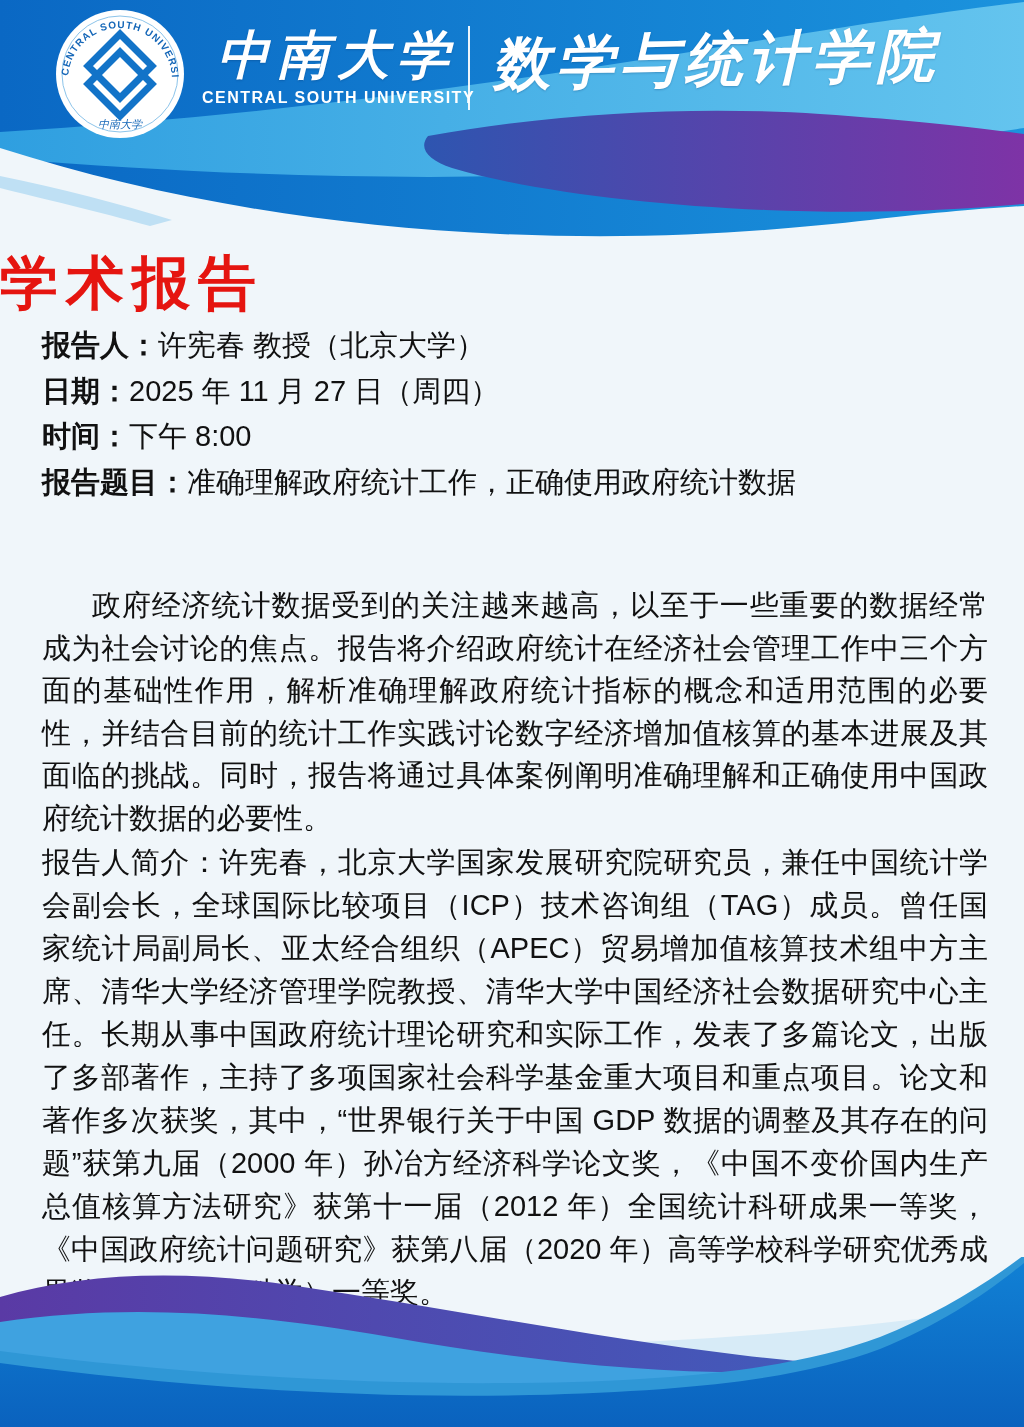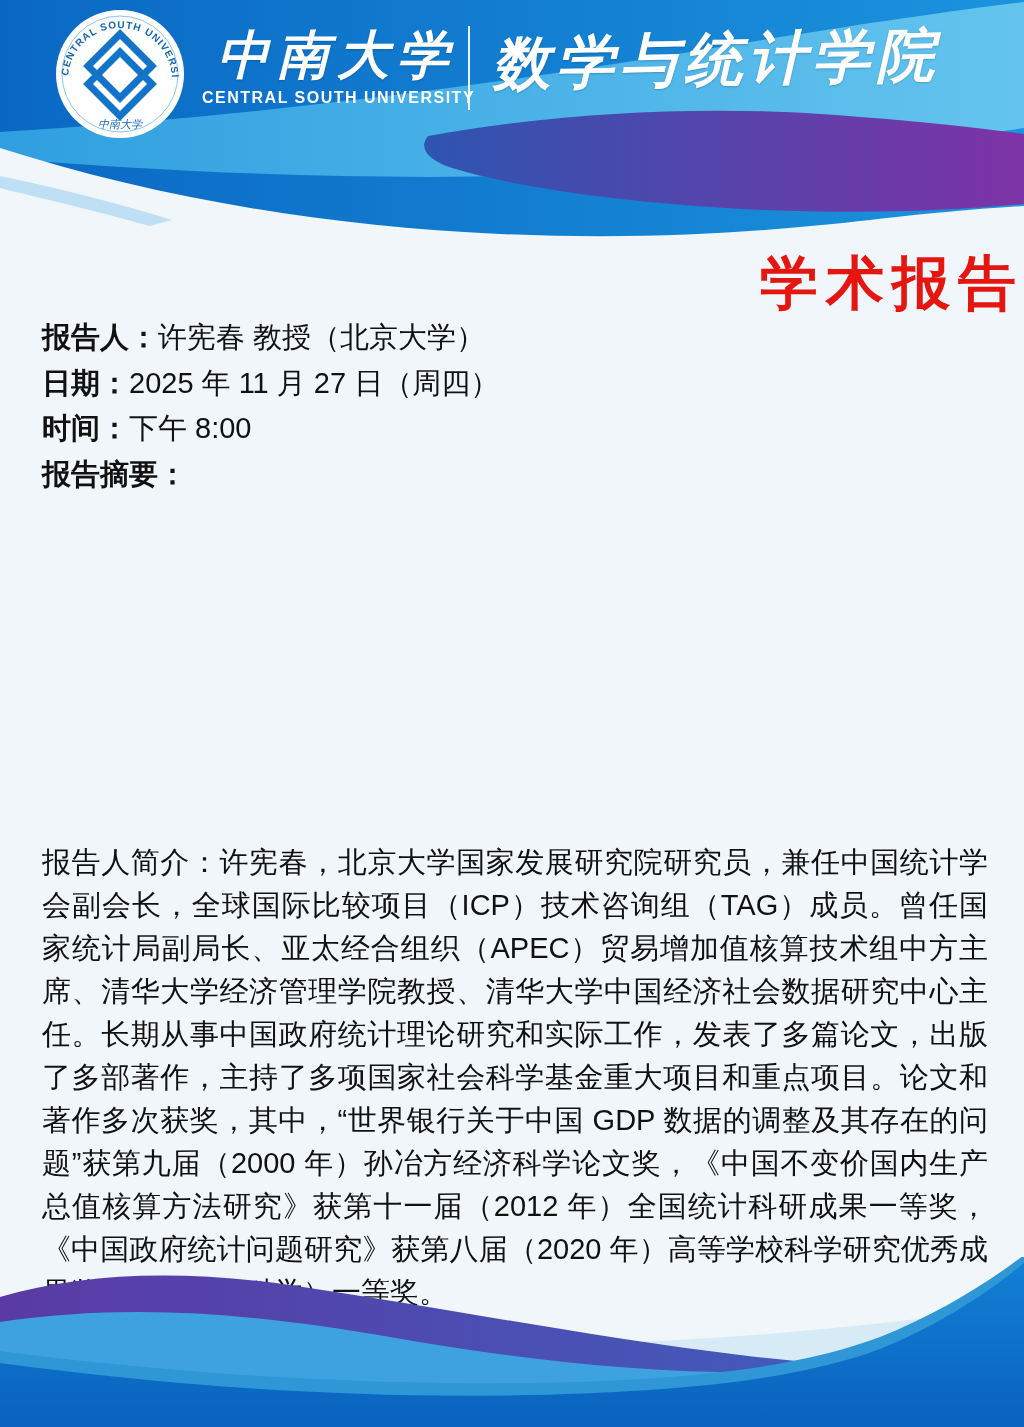--- a/index.html
+++ b/index.html
@@ -30,25 +30,25 @@
     position:absolute;left:492px;top:22px;width:470px;
     color:#ffffff;font-family:"DejaVu Serif", serif;
     font-style:italic;font-weight:bold;
     font-size:58px;line-height:74px;letter-spacing:6px;white-space:nowrap;
     transform:rotate(-1.2deg);
     text-shadow:0 1px 2px rgba(0,40,90,.25);
   }
 
   .page-title{
     position:absolute;top:206px;left:0;width:100%;
-    text-align:right;color:#e51510;
+    text-align:left;color:#e51510;
     font-size:58px;font-weight:bold;letter-spacing:8px;
   }
 
-  .details{position:absolute;top:315px;left:42px;right:36px;}
+  .details{position:absolute;top:323px;left:42px;right:36px;}
   .detail-row{font-size:29px;line-height:45.5px;white-space:nowrap;}
   .detail-label{font-weight:bold;}
   .detail-value{font-weight:normal;}
 
   .abstract-text{
     position:absolute;top:584px;left:42px;right:36px;margin:0;
     font-size:29px;line-height:42.5px;
     text-align:justify;text-indent:50px;
   }
   .bio-text{
@@ -116,24 +116,25 @@
     <div class="detail-row">
       <span class="detail-label">报告人：</span><span class="detail-value">许宪春 教授（北京大学）</span>
     </div>
     <div class="detail-row">
       <span class="detail-label">日期：</span><span class="detail-value">2025 年 11 月 27 日（周四）</span>
     </div>
     <div class="detail-row">
       <span class="detail-label">时间：</span><span class="detail-value">下午 8:00</span>
     </div>
     <div class="detail-row">
-      <span class="detail-label">报告摘要：</span><span class="detail-value"></span>
+      <span class="detail-label">报告题目：</span><span class="detail-value">准确理解政府统计工作，正确使用政府统计数据</span>
     </div>
   </div>
 
+  <p class="abstract-text">政府经济统计数据受到的关注越来越高，以至于一些重要的数据经常成为社会讨论的焦点。报告将介绍政府统计在经济社会管理工作中三个方面的基础性作用，解析准确理解政府统计指标的概念和适用范围的必要性，并结合目前的统计工作实践讨论数字经济增加值核算的基本进展及其面临的挑战。同时，报告将通过具体案例阐明准确理解和正确使用中国政府统计数据的必要性。</p>
 
   <p class="bio-text"><span class="bio-label">报告人简介：</span><span>许宪春，北京大学国家发展研究院研究员，兼任中国统计学会副会长，全球国际比较项目（ICP）技术咨询组（TAG）成员。曾任国家统计局副局长、亚太经合组织（APEC）贸易增加值核算技术组中方主席、清华大学经济管理学院教授、清华大学中国经济社会数据研究中心主任。长期从事中国政府统计理论研究和实际工作，发表了多篇论文，出版了多部著作，主持了多项国家社会科学基金重大项目和重点项目。论文和著作多次获奖，其中，“世界银行关于中国 GDP 数据的调整及其存在的问题”获第九届（2000 年）孙冶方经济科学论文奖，《中国不变价国内生产总值核算方法研究》获第十一届（2012 年）全国统计科研成果一等奖，《中国政府统计问题研究》获第八届（2020 年）高等学校科学研究优秀成果奖（人文社会科学）一等奖。</span></p>
 
   <svg class="footer-art" viewBox="0 0 1024 170" preserveAspectRatio="none" aria-hidden="true">
     <defs>
       <linearGradient id="gFootPurple" x1="0" y1="0" x2="1" y2="0">
         <stop offset="0" stop-color="#5a3aa5"></stop>
           <stop offset="1" stop-color="#3c63c0"></stop>
       </linearGradient>
       <linearGradient id="gFootBlue" x1="0" y1="0" x2="0" y2="1">

